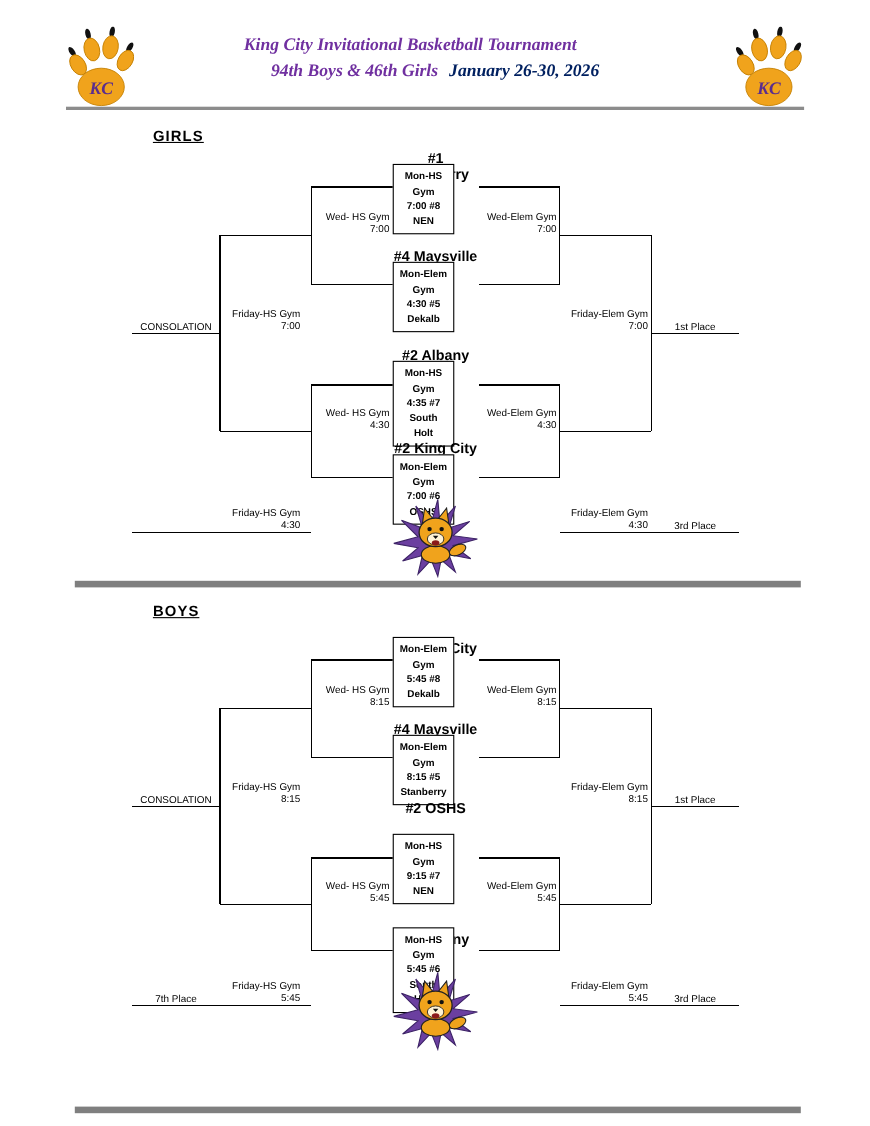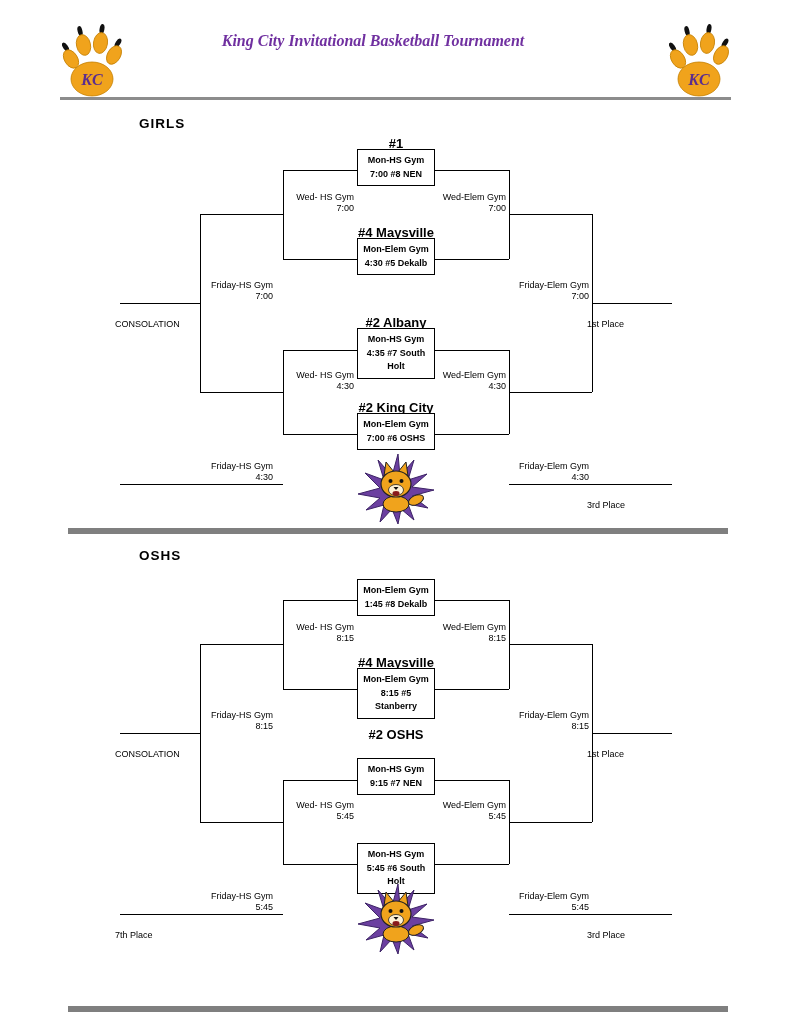--- a/index.html
+++ b/index.html
@@ -13,41 +13,45 @@
   .title-sub  { position:absolute; top:56px; left:0; width:791px; text-align:center;
                 font-family:"Liberation Serif", serif; font-style:italic; font-weight:bold;
                 font-size:16px; }
   .sub-teams { color:#7030A0; }
   .sub-dates { color:#002060; margin-left:6px; }
   .hdr-rule { position:absolute; top:97px; left:60px; width:671px; height:3px; background:#8C8C8C; }
   .logo { position:absolute; top:24px; width:60px; height:74px; }
 
   
   .section-heading { position:absolute; font-size:13.5px; font-weight:bold;
-                     letter-spacing:1px; }
+                     text-decoration:underline; letter-spacing:1px; }
   .divider { position:absolute; left:68px; width:660px; height:6px; background:#7F7F7F; }
 
   
   .bracket { position:absolute; left:0; width:791px; height:410px; }
   .lines { position:absolute; top:0; left:0; pointer-events:none; }
   .team-label { position:absolute; left:357px; width:78px; text-align:center;
                 font-size:13px; font-weight:bold; }
-  .game-box { position:absolute; left:357px; width:78px; box-sizing:border-box;
+  .game-box { position:absolute; left:357px; width:56px; box-sizing:border-box;
               border:1px solid #000; background:#fff; text-align:center;
               font-size:9px; font-weight:bold; line-height:1.5; padding:4px 1px; }
   .jlabel { position:absolute; width:72px; text-align:right; font-size:9px; line-height:1.25; }
-  .plabel { position:absolute; width:90px; text-align:left; font-size:9px;margin-top:27px; }
+  .plabel { position:absolute; width:90px; text-align:center; font-size:9px; }
   .mascot { position:absolute; left:354px; top:320px; width:84px; height:74px; }
 </style>
 </head>
 <body>
 
 <div class="page">
 
   <div class="title-main">King City Invitational Basketball Tournament</div>
+  <div class="title-sub">
+    <span class="sub-teams">94th Boys &amp; 46th Girls</span>
+    <span class="sub-dates">January 26-30, 2026</span>
+  </div>
   <div class="hdr-rule"></div>
 
   <svg class="logo" style="left:62px" viewBox="0 0 60 74">
     <ellipse cx="3.5" cy="23" rx="2.4" ry="5" fill="#111" transform="rotate(-35 3.5 23)"></ellipse>
     <ellipse cx="18" cy="7" rx="2.4" ry="5" fill="#111" transform="rotate(-14 18 7)"></ellipse>
     <ellipse cx="40" cy="5" rx="2.4" ry="5" fill="#111" transform="rotate(10 40 5)"></ellipse>
     <ellipse cx="56" cy="19" rx="2.4" ry="5" fill="#111" transform="rotate(32 56 19)"></ellipse>
     <g fill="#F0A31C" stroke="#C47F00" stroke-width="0.8">
       <ellipse cx="9" cy="35" rx="6.5" ry="10" transform="rotate(-32 9 35)"></ellipse>
       <ellipse cx="21.5" cy="21" rx="7" ry="10.5" transform="rotate(-13 21.5 21)"></ellipse>
@@ -157,31 +161,31 @@
       <ellipse cx="42" cy="38" rx="7.5" ry="5.5" fill="#FFF3D6" stroke="#222" stroke-width="0.8"></ellipse>
       <circle cx="36.5" cy="29" r="2" fill="#111"></circle>
       <circle cx="47.5" cy="29" r="2" fill="#111"></circle>
       <polygon points="39.5,35 44.5,35 42,38" fill="#111"></polygon>
       <ellipse cx="42" cy="41.5" rx="3.5" ry="2.4" fill="#8B1A1A"></ellipse>
     </svg>
   </div>
 
   <div class="divider" style="top:528px"></div>
 
-  <div class="section-heading" style="left:139px;top:548px">OSHS</div>
+  <div class="section-heading" style="left:139px;top:548px">BOYS</div>
 
   <div class="bracket" style="top:562px">
     <svg class="lines" width="791" height="410">
       <path d="M283 38H357M283 127H357M283 38V127M200 82H283M435 38H509M435 127H509M509 38V127M509 82H592M283 218H357M283 302H357M283 218V302M200 260H283M435 218H509M435 302H509M509 218V302M509 260H592M200 82V260M120 171H200M592 82V260M592 171H672M120 352H283M509 352H672" stroke="#000" stroke-width="1" fill="none" shape-rendering="crispEdges"></path>
     </svg>
 
     <div class="team-label" style="top:20px">#1 King City</div>
     <div class="game-box" style="top:17px">
       <div>Mon-Elem Gym</div>
-      <div>1:45 #8 Dekalb</div>
+      <div>5:45 #8 Dekalb</div>
       <div></div>
     </div>
 
     <div class="team-label" style="top:93px">#4 Maysville</div>
     <div class="game-box" style="top:106px">
       <div>Mon-Elem Gym</div>
       <div>8:15 #5</div>
       <div>Stanberry</div>
     </div>
 

